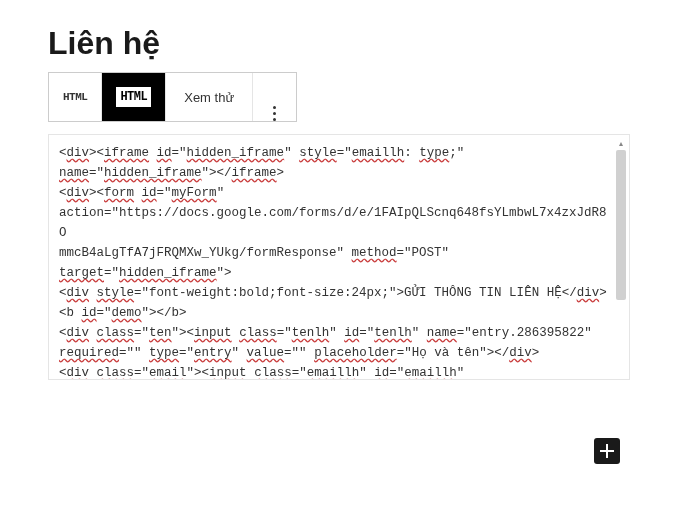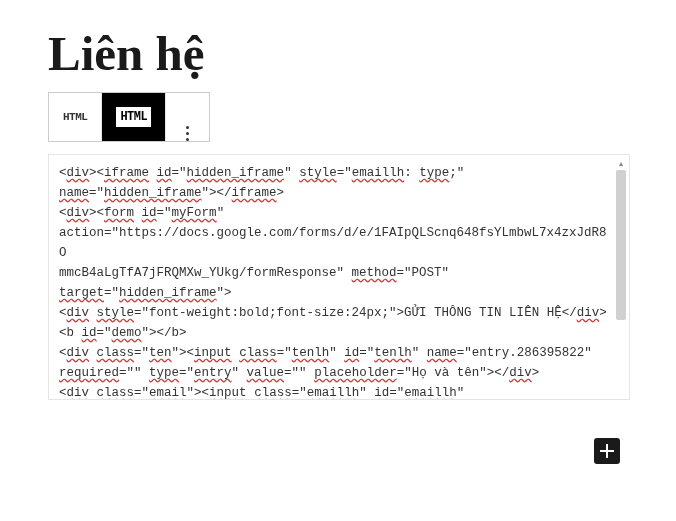--- a/index.html
+++ b/index.html
@@ -1,17 +1,17 @@
 <!DOCTYPE html>
 <html><head>
 <meta charset="utf-8">
 <style>
 * { box-sizing: border-box; margin: 0; padding: 0; }
 body { font-family: -apple-system, sans-serif; background: #fff; width: 676px; height: 521px; position: relative; }
-.page-title { font-family: Liberation Serif, serif; font-size: 49px; font-weight: 900; color: #1a1a1a; margin: 25px 0 0 48px; }
+.page-title { font-family: Liberation Sans, sans-serif; font-size: 32px; font-weight: 900; color: #1a1a1a; margin: 25px 0 0 48px; }
 .toolbar { display: flex; border: 1px solid #ccc; margin: 10px 0 0 48px; width: fit-content; height: 50px; }
 .toolbar-item { display: flex; align-items: center; justify-content: flex-end; padding: 0 18px; cursor: pointer; border-right: 1px solid #e5e5e5; font-size: 13px; color: #333; }
 .toolbar-item.icon-only { padding: 0 14px; }
 .toolbar-item.active { background: #000; }
 .html-label { font-family: "Courier New", monospace; font-size: 11px; font-weight: bold; letter-spacing: -0.5px; }
 .active .html-label { background: #fff; color: #000; padding: 3px 4px; font-size: 12px; }
 .more-icon { display: flex; flex-direction: column; gap: 3px; padding: 0 20px; border-right: none; }
 .more-icon span { width: 3px; height: 3px; background: #333; border-radius: 50%; }
 .code-wrap { margin: 12px 0 0 48px; width: 582px; height: 246px; border: 1px solid #e5e5e5; background: #fff; position: relative; overflow: hidden; }
 .scrollbar { position: absolute; right: 2px; top: 2px; width: 12px; height: 240px; }
@@ -28,20 +28,21 @@
 
 <h1 class="page-title">Liên hệ</h1>
 
 <div class="toolbar">
   <div class="toolbar-item icon-only">
     <span class="html-label">HTML</span>
   </div>
   <div class="toolbar-item active icon-only">
     <span class="html-label">HTML</span>
   </div>
+  <div class="toolbar-item">Xem thử</div>
   <div class="toolbar-item more-icon">
     <span></span>
       <span></span>
       <span></span>
   </div>
 </div>
 
 <div class="code-wrap">
   <div class="scrollbar">
     <div class="scroll-up">▴</div>

